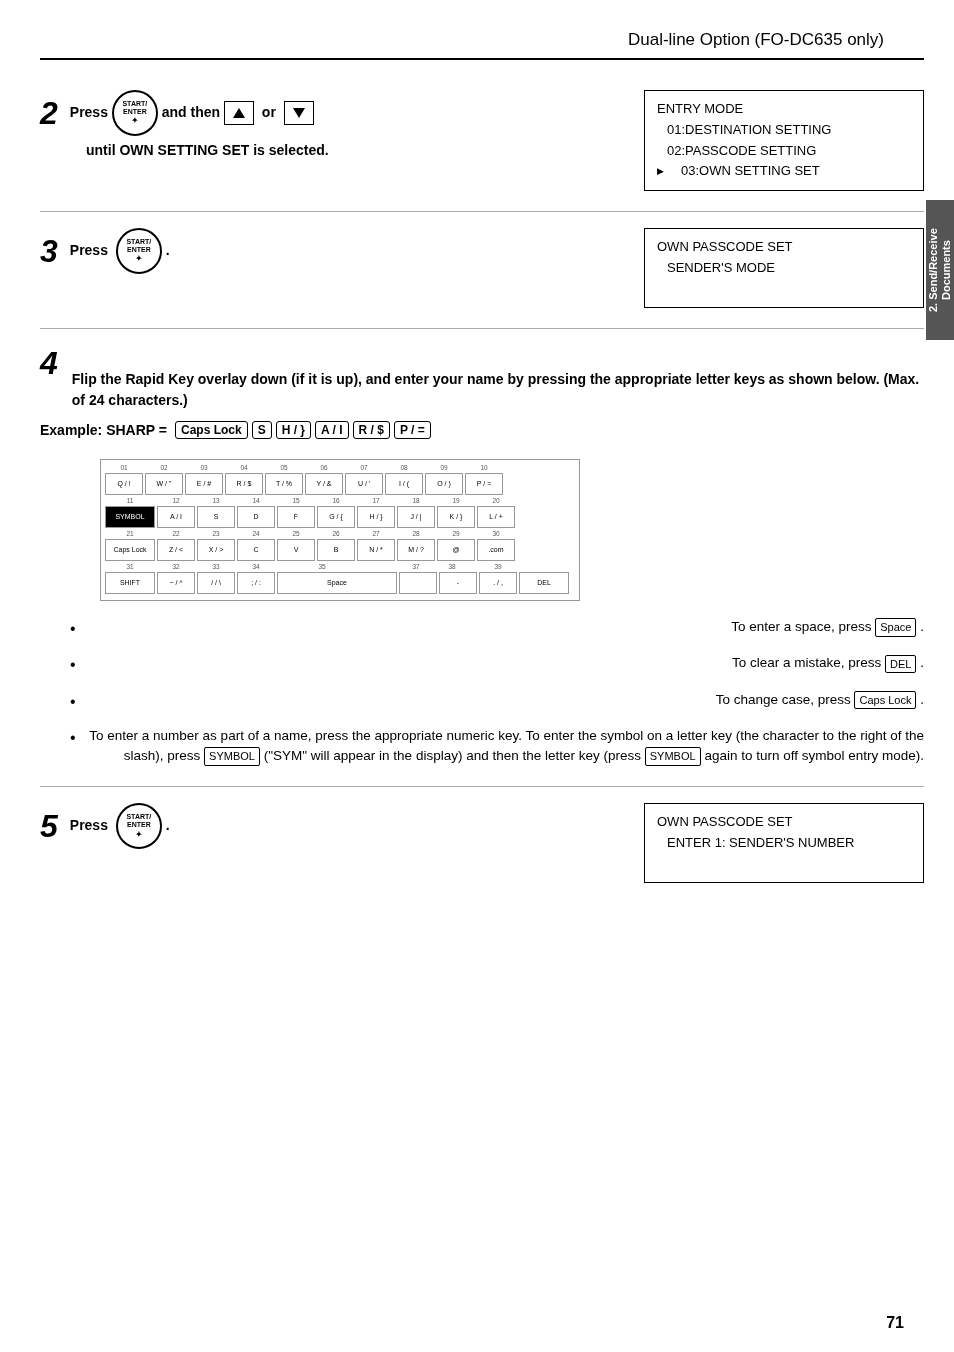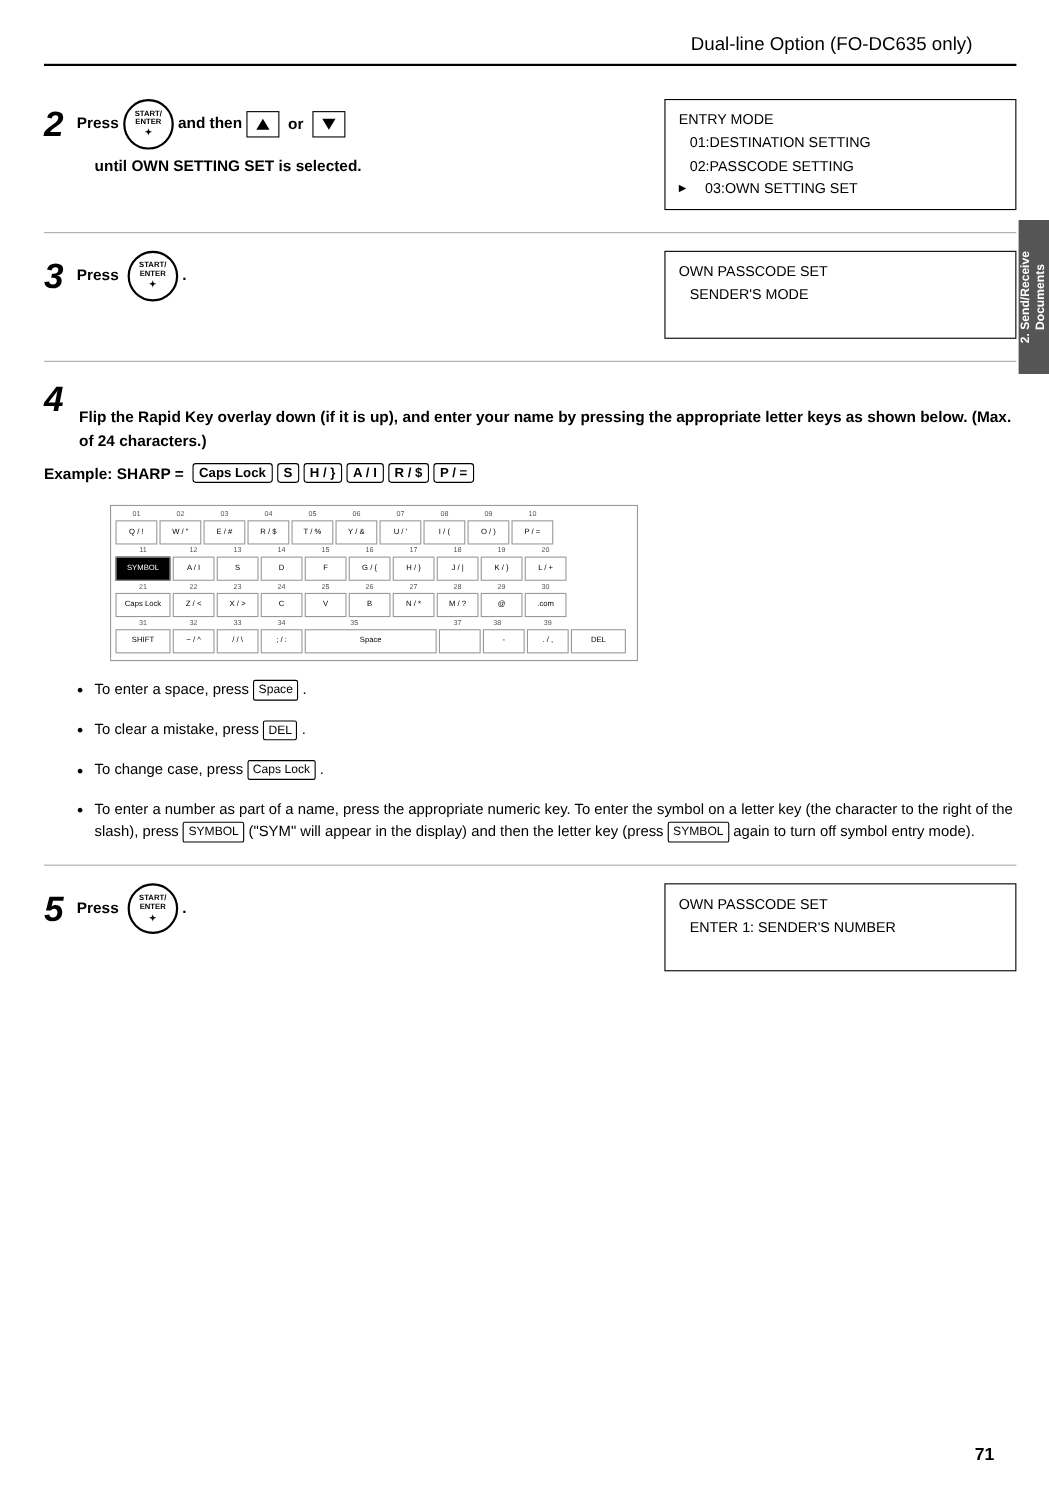--- a/index.html
+++ b/index.html
@@ -54,21 +54,21 @@
       display: flex;
       align-items: flex-start;
       margin-bottom: 20px;
       gap: 20px;
     }
     .step-left {
       flex: 1;
       min-width: 0;
     }
     .step-right {
-      width: 320px;
+      width: 280px;
       flex-shrink: 0;
     }
     .step-number {
       font-size: 32px;
       font-style: italic;
       font-weight: bold;
       display: inline-block;
       margin-right: 6px;
       vertical-align: middle;
     }
@@ -215,20 +215,21 @@
       min-width: 120px;
     }
     .kb-cell.kb-selected {
       background: #000;
       color: #fff;
     }
     
     .bullet-list {
       list-style: none;
       margin-left: 30px;
+      text-align: right;
     }
     .bullet-list li {
       position: relative;
       margin-bottom: 16px;
       padding-left: 16px;
       font-size: 13.5px;
       line-height: 1.5;
     }
     .bullet-list li::before {
       content: '•';

